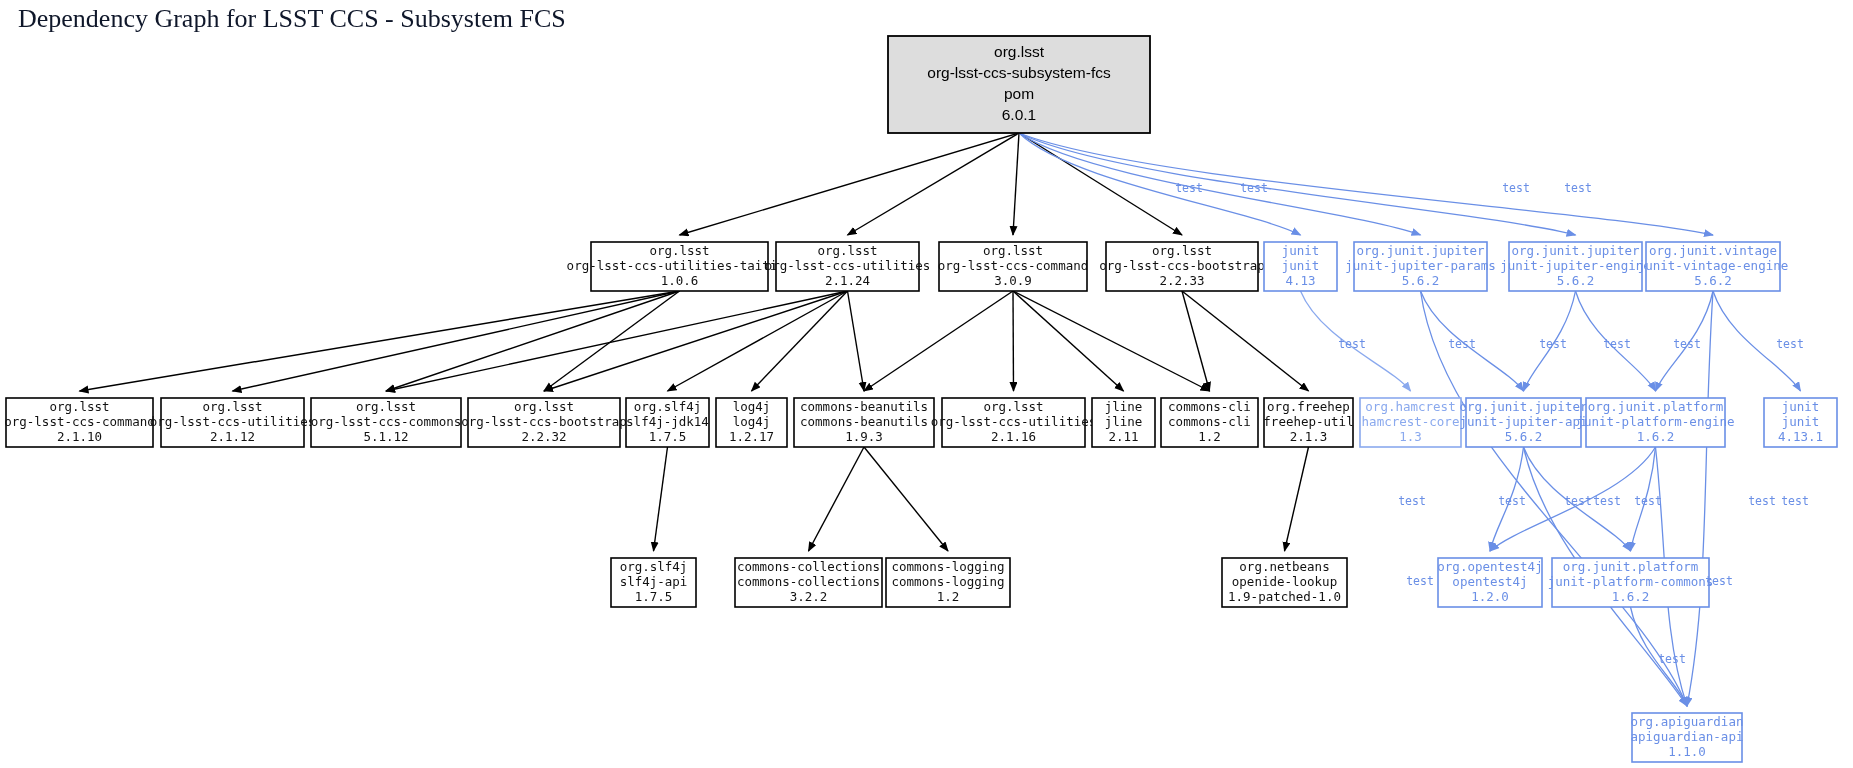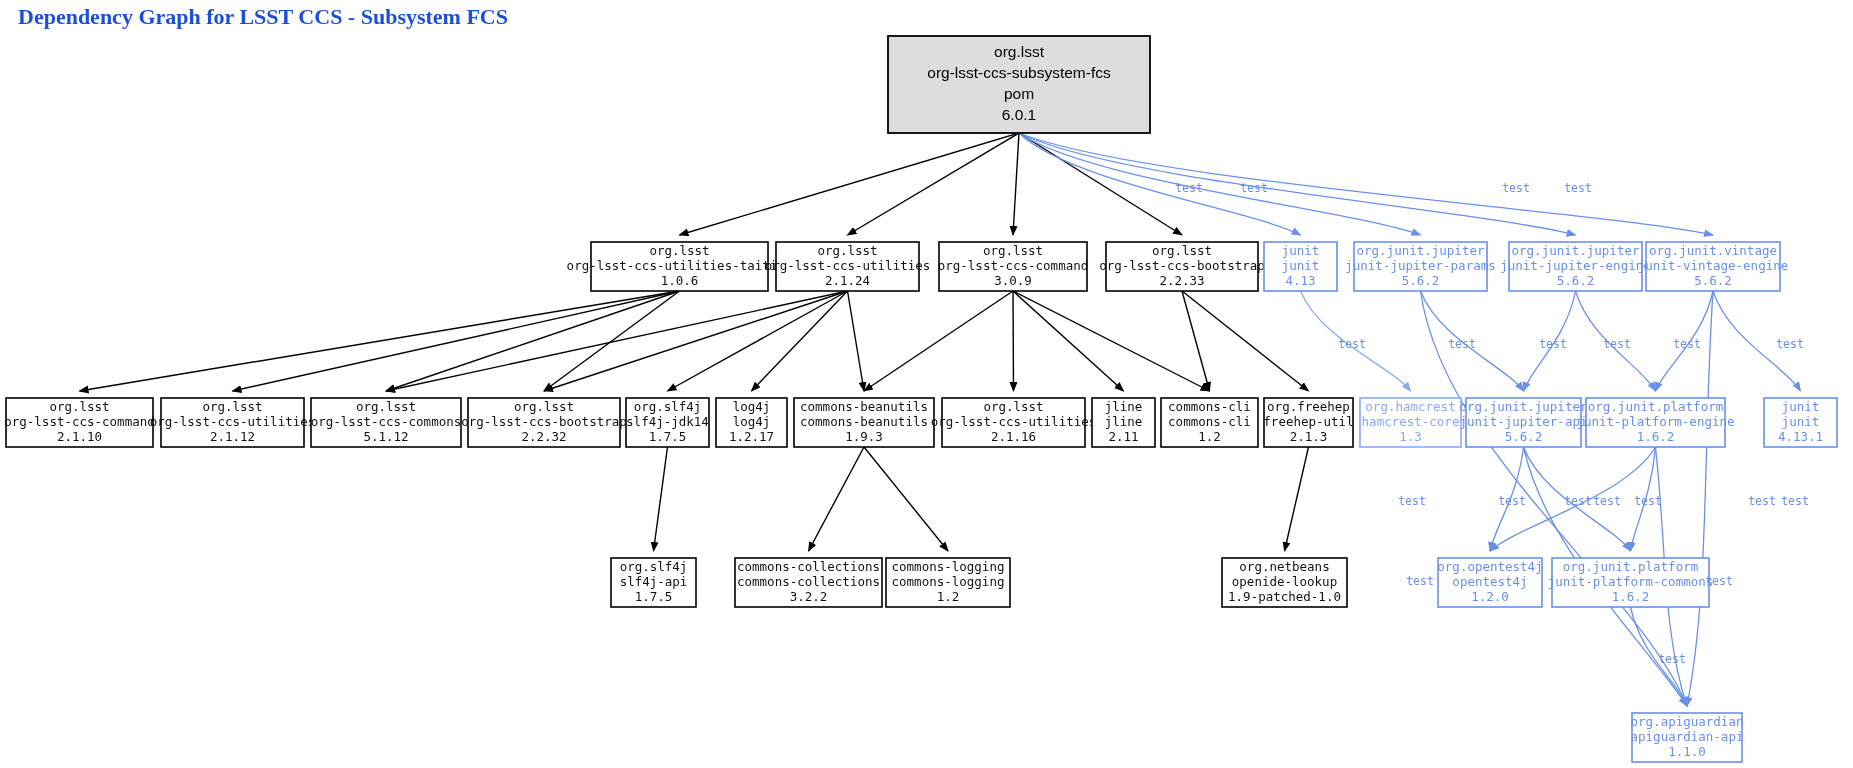--- a/index.html
+++ b/index.html
@@ -1,21 +1,21 @@
 <!DOCTYPE html>
 <html><head>
 <meta charset="utf-8">
 <style>
   html,body{margin:0;padding:0;background:#ffffff;}
   body{width:1853px;height:768px;overflow:hidden;font-family:"Liberation Sans",sans-serif;}
   #canvas{position:relative;width:1853px;height:768px;background:#fff;}
   #page-title{
     position:absolute;left:18px;top:4px;
     font-family:"Liberation Serif",serif;
-    font-size:22px;color:#1d4ed8;white-space:nowrap;font-weight:bold;
+    font-size:26px;color:#0f172a;white-space:nowrap;
   }
   svg#graph{position:absolute;left:0;top:0;width:1853px;height:768px;}
   .node-rect{fill:#ffffff;stroke:#000000;stroke-width:1.6;}
   .node-rect.root{fill:#dddddd;stroke:#000000;stroke-width:1.8;}
   .node-rect.test{fill:#ffffff;stroke:#6a8fe6;stroke-width:1.6;}
   .node-rect.test-faded{fill:#ffffff;stroke:#8aa9ee;stroke-width:1.6;}
   .nlabel{font-family:"DejaVu Sans Mono","Liberation Mono",monospace;font-size:12.5px;fill:#111;text-anchor:middle;dominant-baseline:middle;}
   .nlabel.root{font-family:"Liberation Sans",sans-serif;font-size:15.5px;fill:#000;}
   .nlabel.test{fill:#6a8fe6;}
   .nlabel.test-faded{fill:#8aa9ee;}

